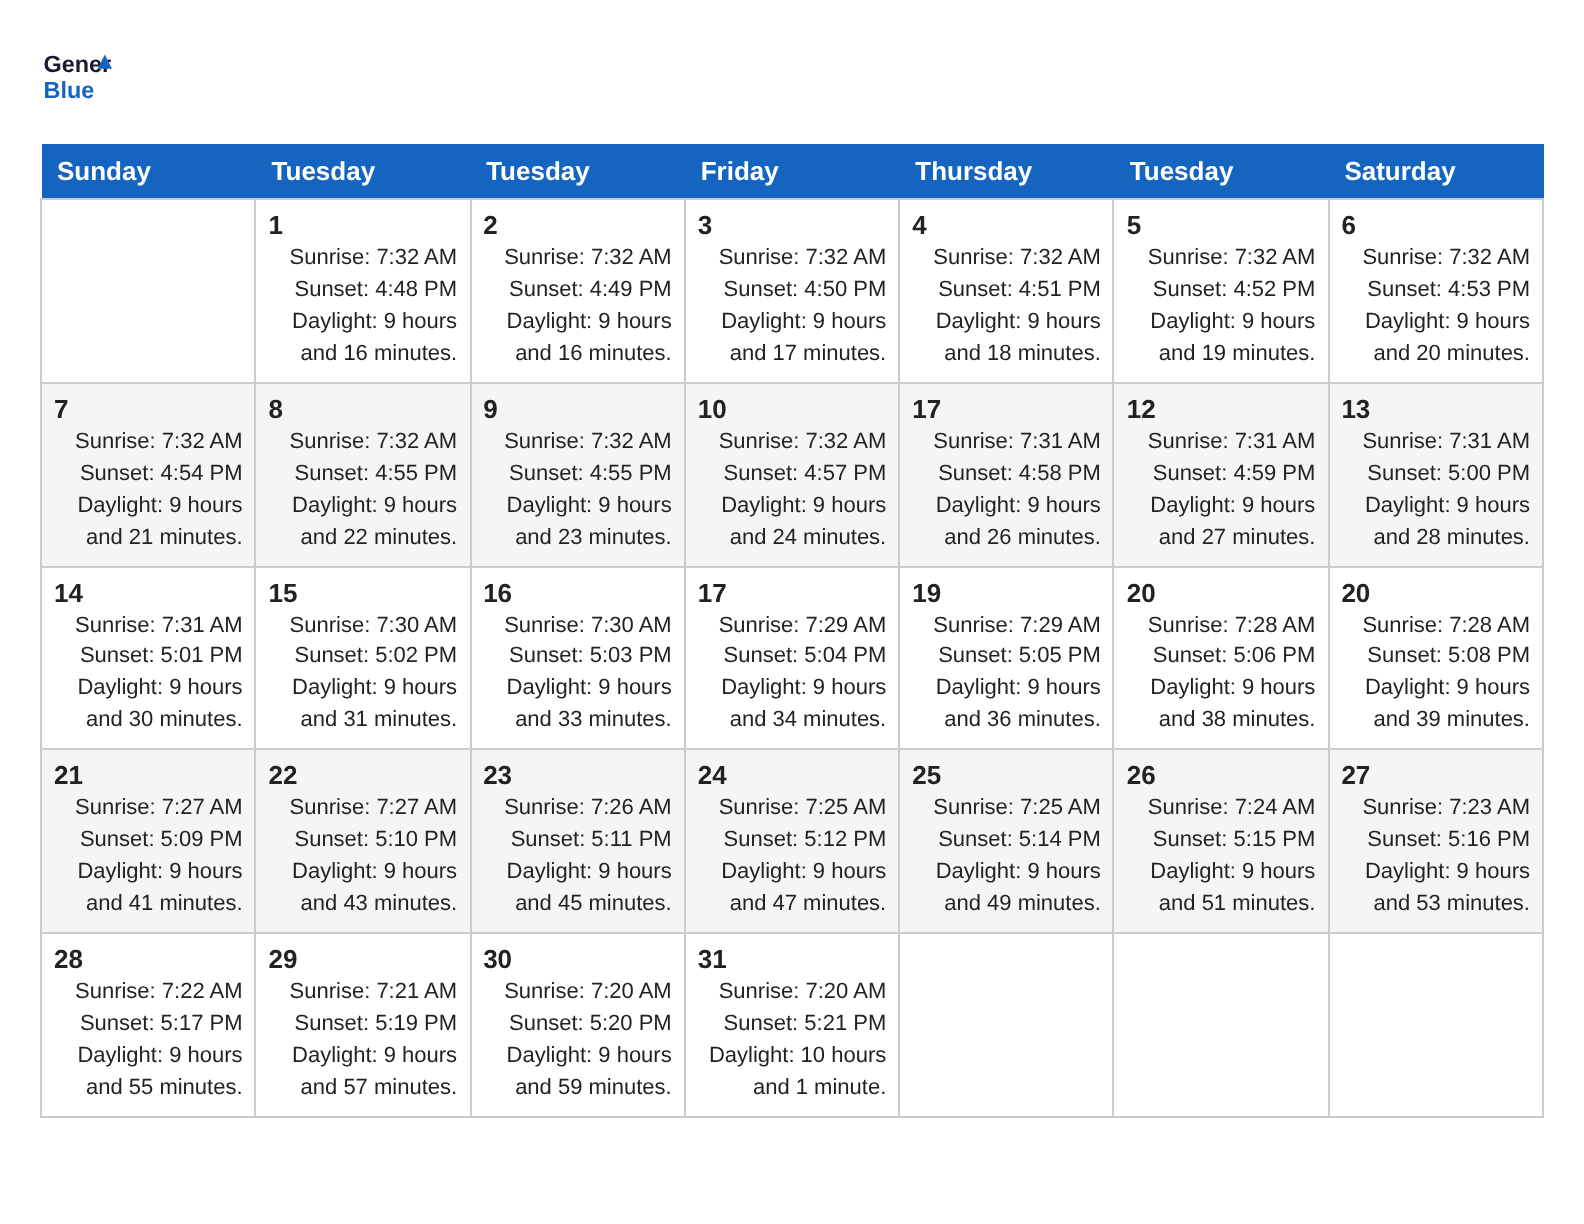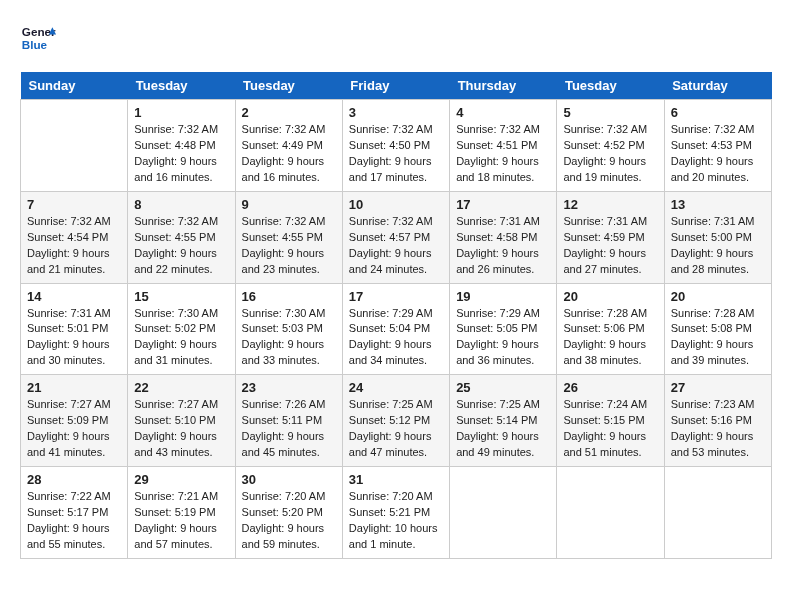--- a/index.html
+++ b/index.html
@@ -59,20 +59,21 @@
       height: 82px;
     }
     .day-number {
       font-size: 13px;
       font-weight: bold;
       display: block;
       margin-bottom: 2px;
     }
     .day-info {
       line-height: 1.45;
+      text-align: right;
     }
     .empty-cell {
       background: #f9f9f9;
     }
     tr:nth-child(odd) td { background: #fff; }
     tr:nth-child(even) td { background: #f5f5f5; }
     th:first-child { border-radius: 0; }
   </style>
 </head>
 <body>

